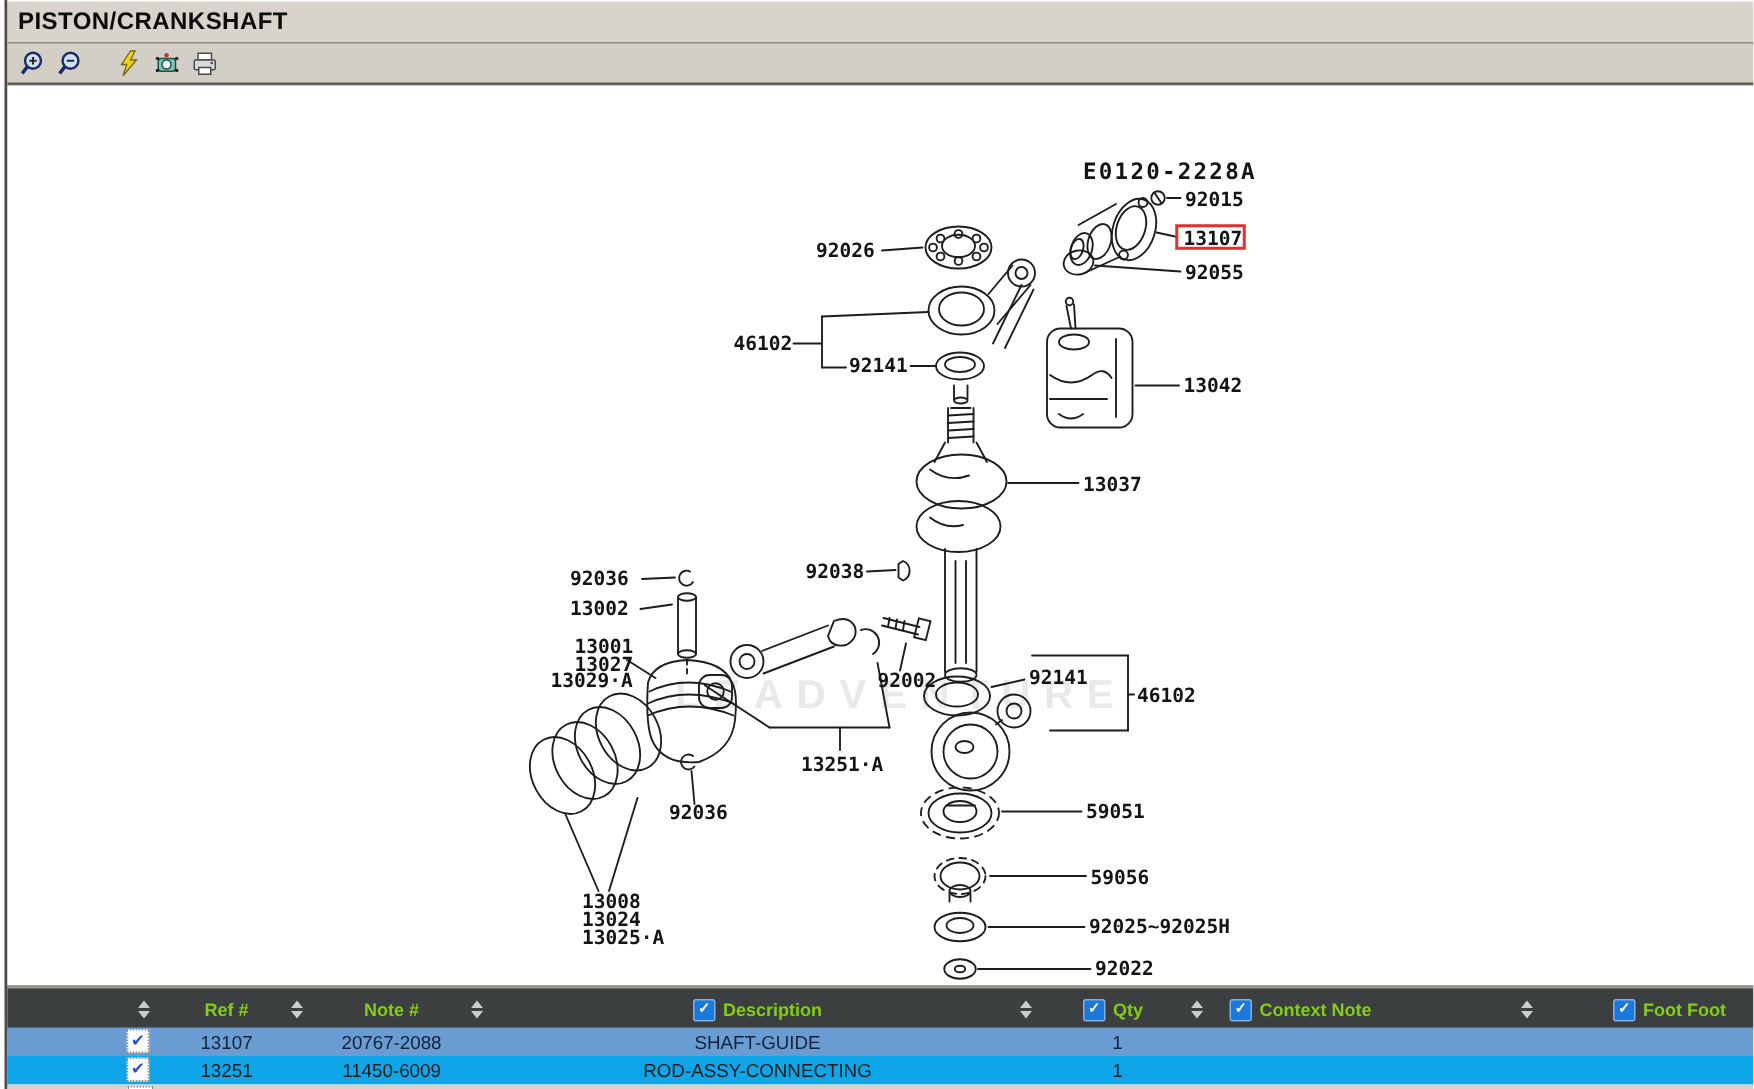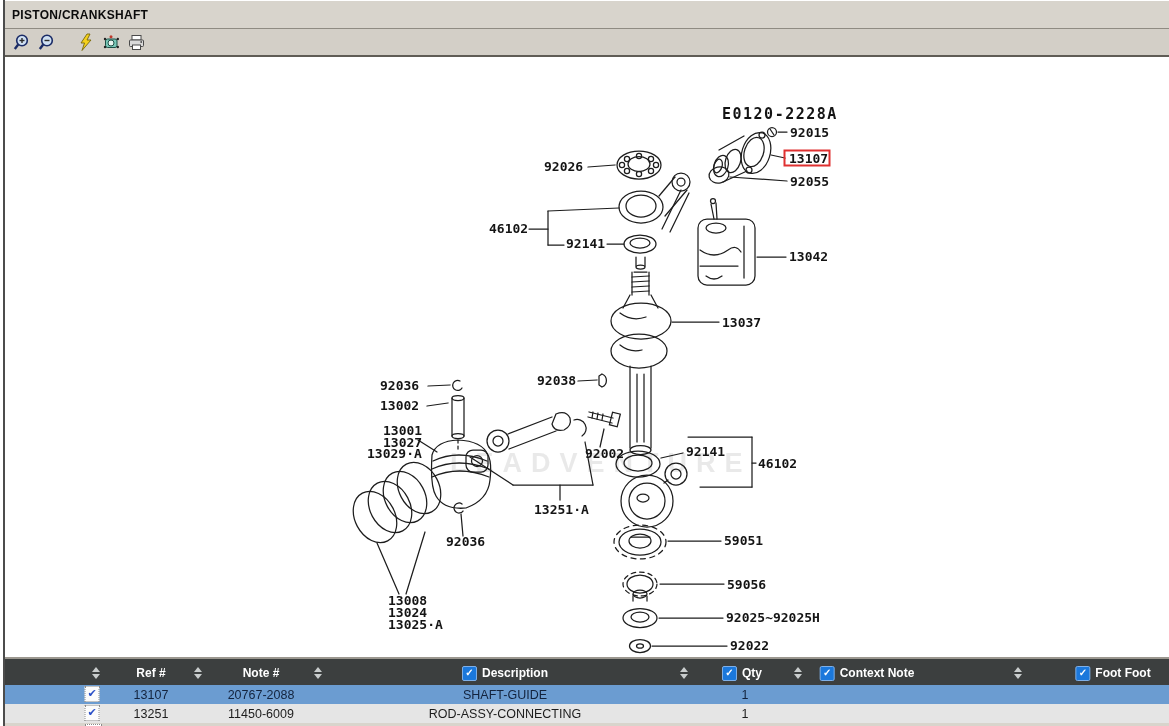--- a/index.html
+++ b/index.html
@@ -4,21 +4,21 @@
 <style>
   html,body{margin:0;padding:0;}
   body{width:1169px;height:726px;position:relative;background:#ffffff;overflow:hidden;
        font-family:"Liberation Sans",sans-serif;}
   .frame-edge{position:absolute;left:3px;top:0;width:2px;height:726px;background:#4c4c4c;}
 
   
   .titlebar{position:absolute;left:5px;top:0;right:0;height:27px;background:#d8d4cc;
             border-top:1px solid #ffffff;border-bottom:2px solid #8f8b82;
             display:flex;align-items:center;}
-  .titlebar .title{font-size:12px;font-weight:bold;color:#0b0b0b;padding-left:7px;letter-spacing:.3px;}
+  .titlebar .title{font-size:16px;font-weight:bold;color:#0b0b0b;padding-left:7px;letter-spacing:.3px;}
 
   
   .toolbar{position:absolute;left:5px;top:29px;right:0;height:26px;background:#d3cfc7;
            border-bottom:2px solid #5f5c55;display:flex;align-items:center;padding-left:6px;}
   .tbtn{width:22px;height:22px;display:flex;align-items:center;justify-content:center;
         margin-right:3px;cursor:pointer;}
   .tbtn.sep{margin-left:14px;}
 
   
   .canvas{position:absolute;left:5px;top:57px;width:1164px;height:600px;background:#fff;}
@@ -27,31 +27,31 @@
       {stroke:#1d1d1d;fill:none;stroke-width:1.25;stroke-linecap:round;}
   svg.diag text{stroke:none;fill:#141414;font:700 13px "DejaVu Sans Mono",monospace;}
   svg.diag text.ttl{font:700 15px "DejaVu Sans Mono",monospace;letter-spacing:1.5px;}
   svg.diag text.wm{font:700 27px "Liberation Sans",sans-serif;fill:#8a8a8a;opacity:.18;letter-spacing:9px;}
   .hlbox{stroke:#e03131 !important;stroke-width:2 !important;}
 
   
   .grid{position:absolute;left:5px;top:657px;right:0;bottom:0;font-family:"Liberation Sans",sans-serif;}
   .thead{position:absolute;left:0;right:0;top:0;height:28px;background:#3c3f3f;border-top:2px solid #9b978f;}
   .hc{position:absolute;top:0;height:28px;display:flex;align-items:center;transform:translateX(-50%);
-      color:#ffffff;font-size:12px;font-weight:bold;white-space:nowrap;cursor:pointer;}
+      color:#84cc16;font-size:12px;font-weight:bold;white-space:nowrap;cursor:pointer;}
   .sort{display:inline-flex;flex-direction:column;align-items:center;gap:2px;cursor:pointer;}
   .sort i{display:block;width:0;height:0;border-left:4px solid transparent;border-right:4px solid transparent;}
   .sort .up{border-bottom:5px solid #c9cdcd;}
   .sort .dn{border-top:5px solid #c9cdcd;}
   .cb{width:13px;height:13px;background:#1b78dc;border:1px solid #7fb0e8;border-radius:2px;
       margin-right:5px;color:#fff;font:700 10px/12px "Liberation Sans",sans-serif;text-align:center;}
   .cb::after{content:"\2713";}
   .trow{position:absolute;left:0;right:0;height:19px;}
   .trow.r0{top:28px;background:#6b9cd1;}
-  .trow.r1{top:47px;background:#e5e5e5;}
+  .trow.r1{top:47px;background:#0ea5e9;}
   .rc{position:absolute;top:0;height:19px;display:flex;align-items:center;transform:translateX(-50%);
       font-size:12.5px;color:#13233d;white-space:nowrap;}
   .trow.r1 .rc{color:#1d1d1d;}
   .rowicon{position:absolute;top:1px;width:15px;height:16px;transform:translateX(-50%);
            background:#fcfcfc;border:1px dotted #8a8a8a;box-sizing:border-box;cursor:pointer;
            color:#2b50c8;font:700 11px/14px "DejaVu Sans",sans-serif;text-align:center;}
   .rowicon::after{content:"\2714";}
   .strip{position:absolute;left:0;right:0;top:66px;height:3px;background:#d8d4cc;overflow:hidden;}
   .strip .sliver{position:absolute;left:80px;top:1px;width:15px;height:4px;background:#fff;border:1px dotted #8a8a8a;}
 </style>

